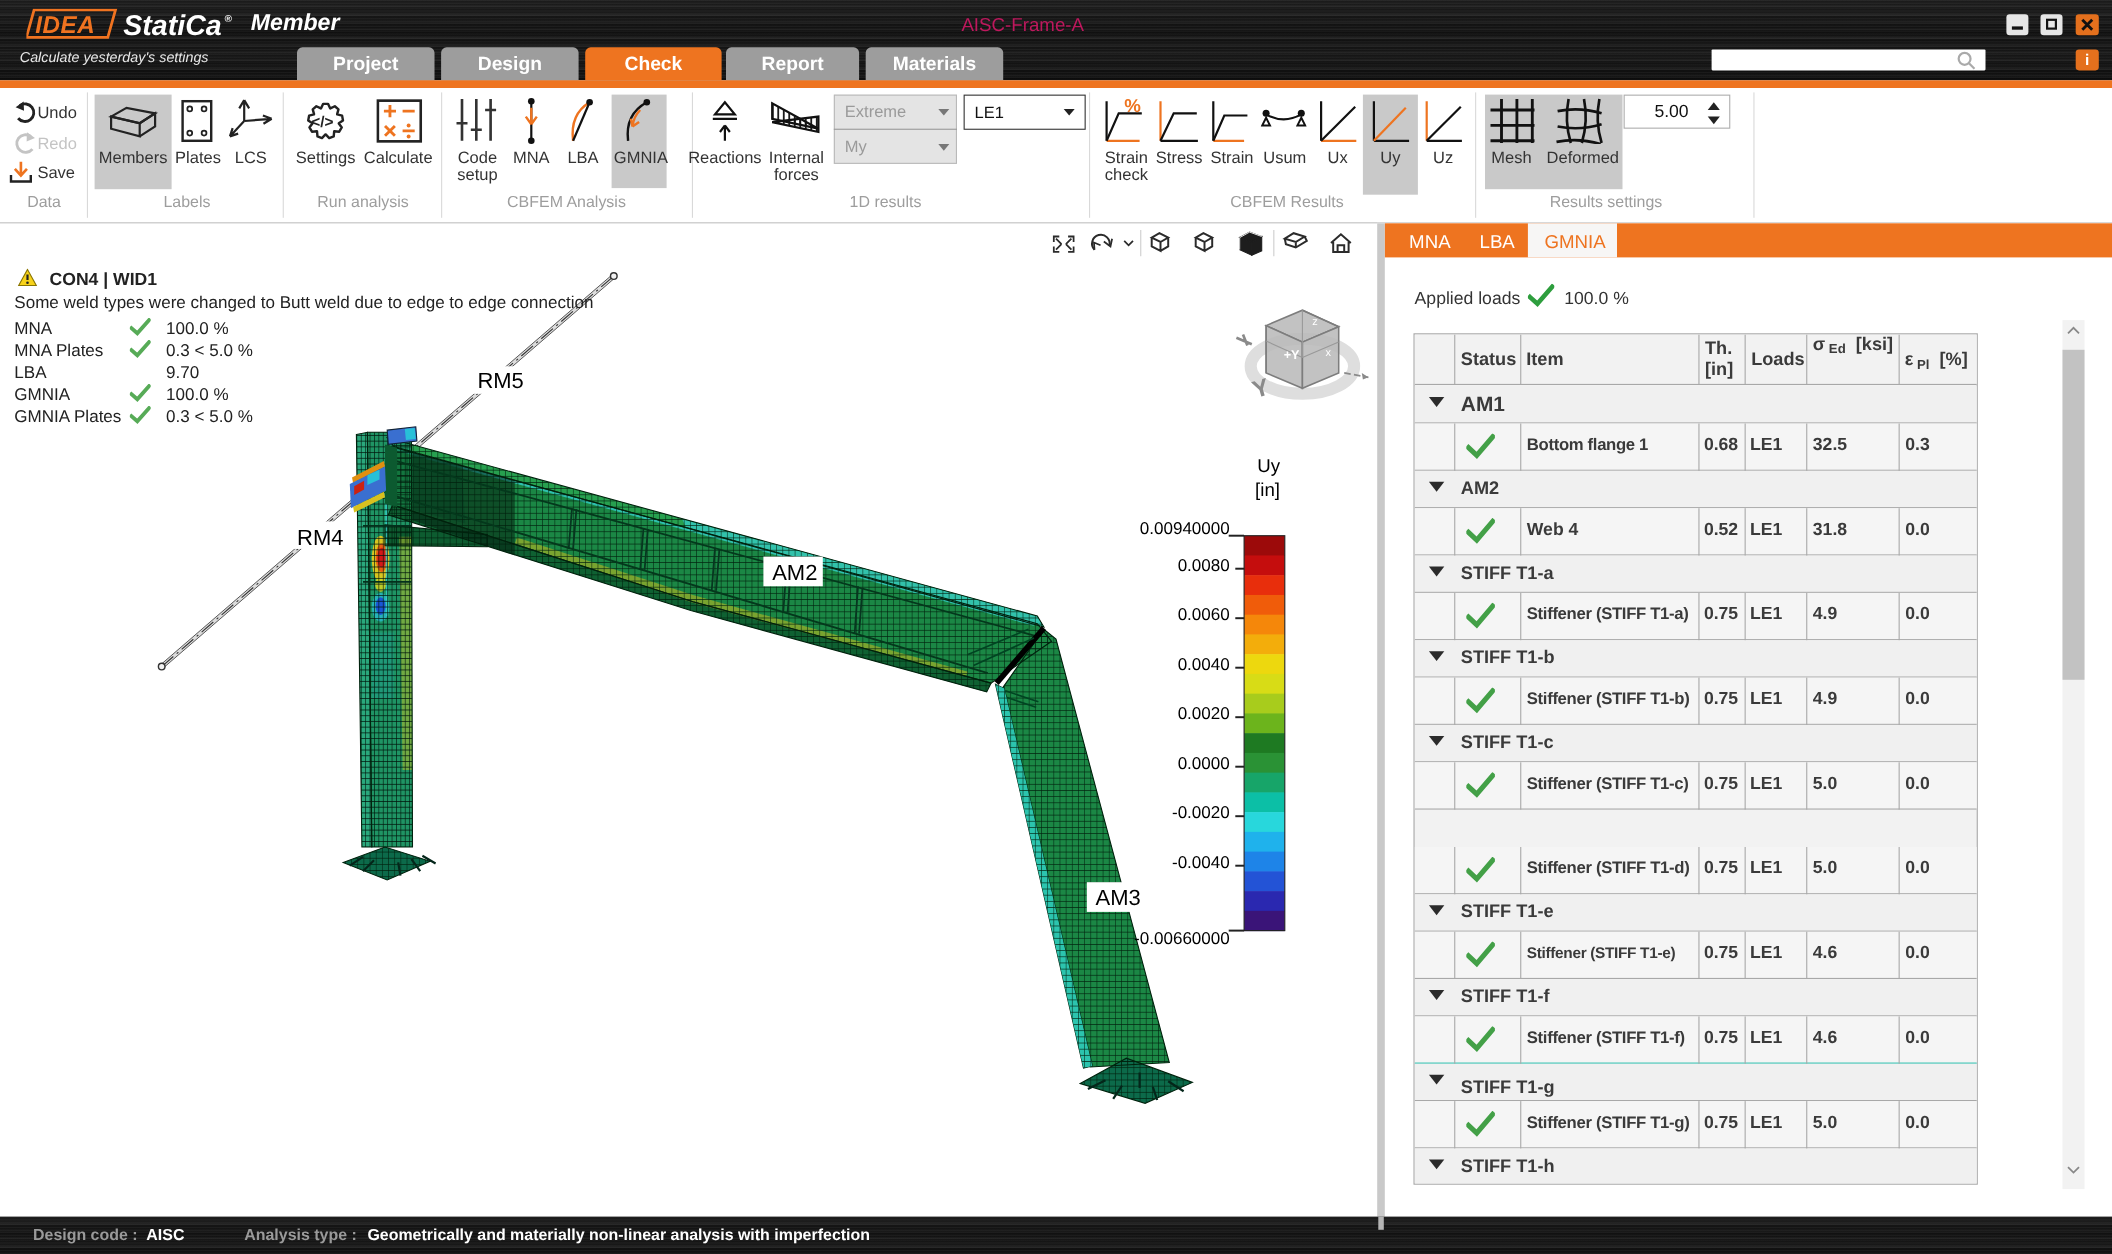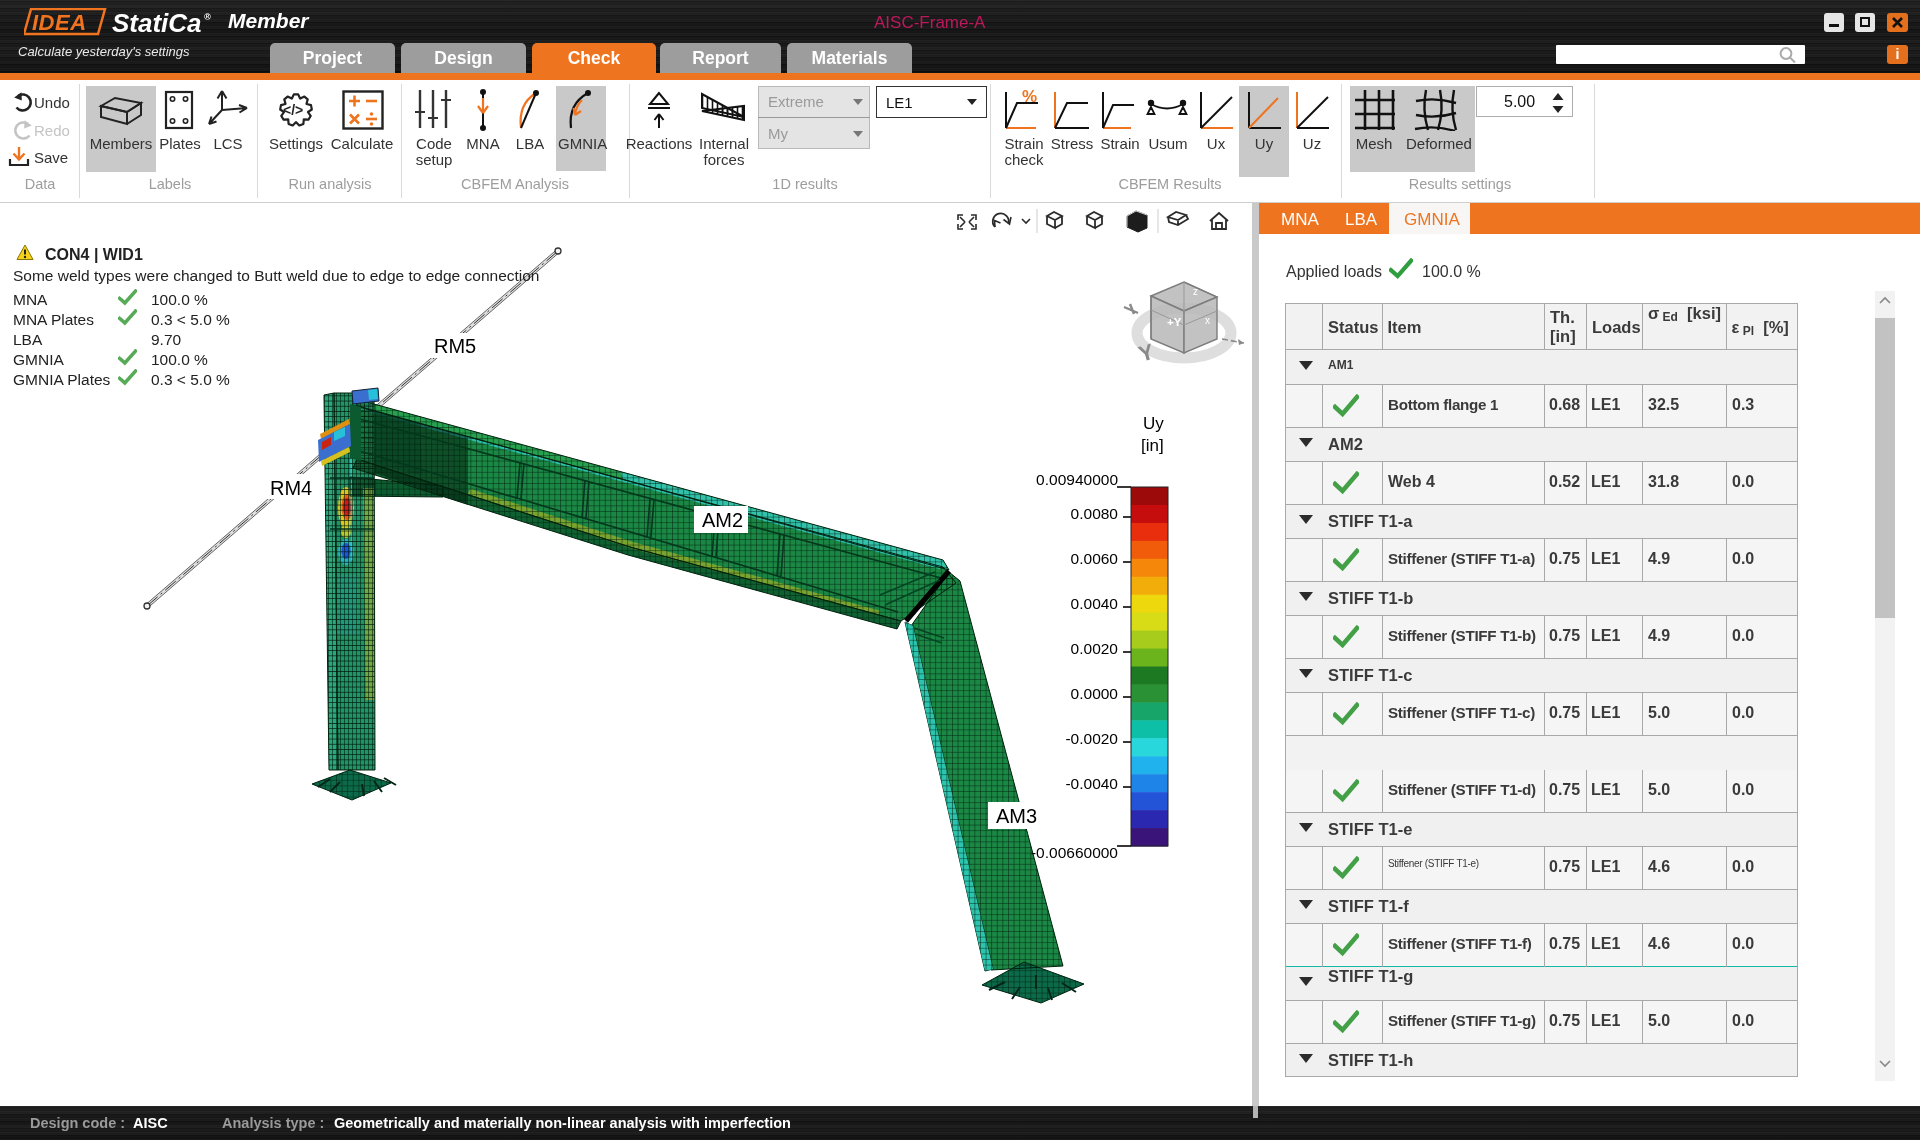--- a/index.html
+++ b/index.html
@@ -462,21 +462,21 @@
 <div class="abs" style="left:1285px;top:303px;width:513px;height:774px;overflow:hidden;border:1px solid #a8a8a8;background:#f2f2f2;color:#3a3a3a">
     <div class="abs" style="left:0;top:0;width:513px;height:46px;background:#f2f2f2;border-bottom:1px solid #a8a8a8"></div>
     <div class="abs" style="left:42.0px;top:0;width:51.5px;height:46px;display:flex;align-items:center;font-weight:bold;font-size:16.5px;line-height:19px">Status</div>
     <div class="abs" style="left:101.5px;top:0;width:154.5px;height:46px;display:flex;align-items:center;font-weight:bold;font-size:16.5px;line-height:19px">Item</div>
     <div class="abs" style="left:264.0px;top:0;width:34.0px;height:46px;display:flex;align-items:center;font-weight:bold;font-size:16.5px;line-height:19px">Th.<br>[in]</div>
     <div class="abs" style="left:306.0px;top:0;width:48.0px;height:46px;display:flex;align-items:center;font-weight:bold;font-size:16.5px;line-height:19px">Loads</div>
     <div class="abs" style="left:362.0px;top:0;width:75.5px;height:46px;display:flex;align-items:flex-start;font-weight:bold;font-size:16.5px;line-height:19px">σ <span style="font-size:12px;position:relative;top:4px">Ed</span>&nbsp; [ksi]</div>
     <div class="abs" style="left:445.5px;top:0;width:65.5px;height:46px;display:flex;align-items:center;font-weight:bold;font-size:16.5px;line-height:19px">ε <span style="font-size:12px;position:relative;top:4px">Pl</span>&nbsp; [%]</div>
     <div class="abs" style="left:0;top:47.0px;width:513px;height:33.5px;border-bottom:1px solid #a8a8a8;background:#f0f0f0">
       <span style="position:absolute;left:13px;top:10px;width:0;height:0;border:7px solid transparent;border-top:9px solid #2b2b2b;border-bottom:none"></span>
-      <span style="position:absolute;left:42px;top:7px;font-weight:bold;font-size:12px">AM1</span>
+      <span style="position:absolute;left:42px;top:7px;font-weight:bold;font-size:19px">AM1</span>
     </div>
     <div class="abs" style="left:0;top:81.0px;width:513px;height:42.5px;border-bottom:1px solid #a8a8a8;background:#f5f5f5">
       <span style="position:absolute;left:47px;top:9px"><svg width="26" height="24">
           <path d="M2,13 L9.5,20 L24,3" fill="none" stroke="#43a047" stroke-width="4.6" stroke-linecap="square"></path>
         </svg></span>
       <span style="position:absolute;left:102px;top:11px;font-weight:bold;font-size:15.2px;letter-spacing:-0.3px">Bottom flange 1</span>
       <span style="position:absolute;left:263px;top:11px;font-weight:bold;font-size:16px">0.68</span>
       <span style="position:absolute;left:305px;top:11px;font-weight:bold;font-size:16px">LE1</span>
       <span style="position:absolute;left:362px;top:11px;font-weight:bold;font-size:16px">32.5</span>
       <span style="position:absolute;left:446px;top:11px;font-weight:bold;font-size:16px">0.3</span>
@@ -548,21 +548,21 @@
       <span style="position:absolute;left:446px;top:11px;font-weight:bold;font-size:16px">0.0</span>
     </div>
     <div class="abs" style="left:0;top:509.0px;width:513px;height:33.5px;border-bottom:1px solid #a8a8a8;background:#f0f0f0">
       <span style="position:absolute;left:13px;top:10px;width:0;height:0;border:7px solid transparent;border-top:9px solid #2b2b2b;border-bottom:none"></span>
       <span style="position:absolute;left:42px;top:7px;font-weight:bold;font-size:16.5px">STIFF T1-e</span>
     </div>
     <div class="abs" style="left:0;top:543.0px;width:513px;height:42.5px;border-bottom:1px solid #a8a8a8;background:#f5f5f5">
       <span style="position:absolute;left:47px;top:9px"><svg width="26" height="24">
           <path d="M2,13 L9.5,20 L24,3" fill="none" stroke="#43a047" stroke-width="4.6" stroke-linecap="square"></path>
         </svg></span>
-      <span style="position:absolute;left:102px;top:11px;font-weight:normal;font-size:10px;letter-spacing:-0.3px">Stiffener (STIFF T1-e)</span>
+      <span style="position:absolute;left:102px;top:11px;font-weight:bold;font-size:14px;letter-spacing:-0.3px">Stiffener (STIFF T1-e)</span>
       <span style="position:absolute;left:263px;top:11px;font-weight:bold;font-size:16px">0.75</span>
       <span style="position:absolute;left:305px;top:11px;font-weight:bold;font-size:16px">LE1</span>
       <span style="position:absolute;left:362px;top:11px;font-weight:bold;font-size:16px">4.6</span>
       <span style="position:absolute;left:446px;top:11px;font-weight:bold;font-size:16px">0.0</span>
     </div>
     <div class="abs" style="left:0;top:586.0px;width:513px;height:33.5px;border-bottom:1px solid #a8a8a8;background:#f0f0f0">
       <span style="position:absolute;left:13px;top:10px;width:0;height:0;border:7px solid transparent;border-top:9px solid #2b2b2b;border-bottom:none"></span>
       <span style="position:absolute;left:42px;top:7px;font-weight:bold;font-size:16.5px">STIFF T1-f</span>
     </div>
     <div class="abs" style="left:0;top:620.0px;width:513px;height:42.5px;border-bottom:1px solid #14b8a6;background:#f5f5f5">
@@ -570,21 +570,21 @@
           <path d="M2,13 L9.5,20 L24,3" fill="none" stroke="#43a047" stroke-width="4.6" stroke-linecap="square"></path>
         </svg></span>
       <span style="position:absolute;left:102px;top:11px;font-weight:bold;font-size:15.2px;letter-spacing:-0.3px">Stiffener (STIFF T1-f)</span>
       <span style="position:absolute;left:263px;top:11px;font-weight:bold;font-size:16px">0.75</span>
       <span style="position:absolute;left:305px;top:11px;font-weight:bold;font-size:16px">LE1</span>
       <span style="position:absolute;left:362px;top:11px;font-weight:bold;font-size:16px">4.6</span>
       <span style="position:absolute;left:446px;top:11px;font-weight:bold;font-size:16px">0.0</span>
     </div>
     <div class="abs" style="left:0;top:663.0px;width:513px;height:33.5px;border-bottom:1px solid #a8a8a8;background:#f0f0f0">
       <span style="position:absolute;left:13px;top:10px;width:0;height:0;border:7px solid transparent;border-top:9px solid #2b2b2b;border-bottom:none"></span>
-      <span style="position:absolute;left:42px;top:0;font-weight:bold;font-size:16.5px">STIFF T1-g</span>
+      <span style="position:absolute;left:42px;top:13px;font-weight:bold;font-size:16.5px">STIFF T1-g</span>
     </div>
     <div class="abs" style="left:0;top:697.0px;width:513px;height:42.5px;border-bottom:1px solid #a8a8a8;background:#f5f5f5">
       <span style="position:absolute;left:47px;top:9px"><svg width="26" height="24">
           <path d="M2,13 L9.5,20 L24,3" fill="none" stroke="#43a047" stroke-width="4.6" stroke-linecap="square"></path>
         </svg></span>
       <span style="position:absolute;left:102px;top:11px;font-weight:bold;font-size:15.2px;letter-spacing:-0.3px">Stiffener (STIFF T1-g)</span>
       <span style="position:absolute;left:263px;top:11px;font-weight:bold;font-size:16px">0.75</span>
       <span style="position:absolute;left:305px;top:11px;font-weight:bold;font-size:16px">LE1</span>
       <span style="position:absolute;left:362px;top:11px;font-weight:bold;font-size:16px">5.0</span>
       <span style="position:absolute;left:446px;top:11px;font-weight:bold;font-size:16px">0.0</span>

